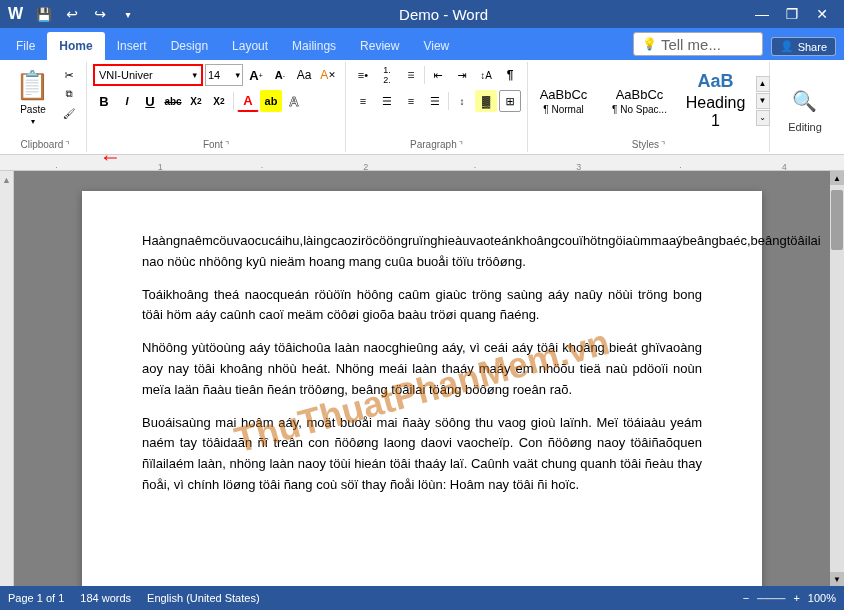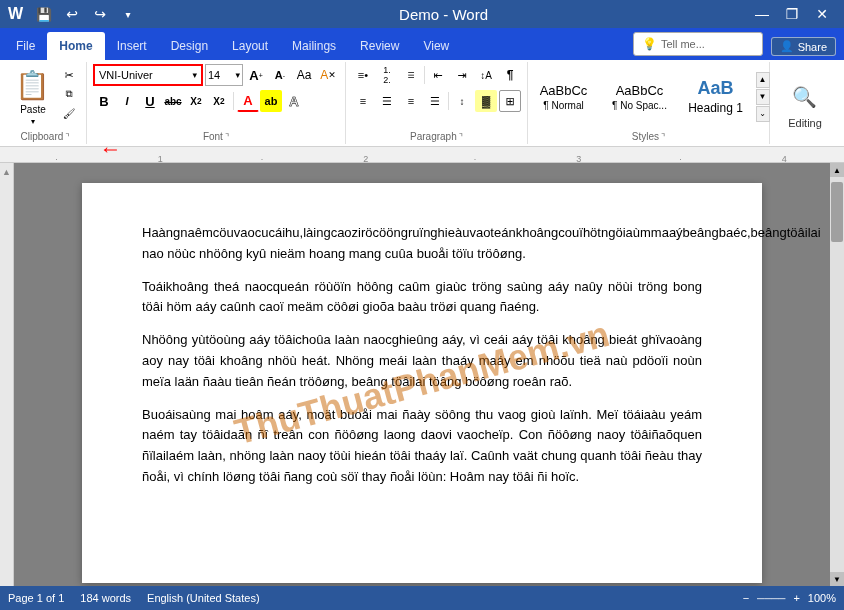--- a/index.html
+++ b/index.html
@@ -25,21 +25,21 @@
     }
 
     
     .qa-icon { width: 22px; height: 22px; display: flex; align-items: center; justify-content: center; cursor: pointer; color: white; font-size: 13px; }
 
     
     .ribbon { background: #fff; border-bottom: 1px solid #d1d1d1; }
 
     
     .ribbon-tabs {
-      background: #1d4ed8;
+      background: #3b82f6;
       display: flex;
       align-items: flex-end;
       padding: 0 4px;
       height: 32px;
     }
     .ribbon-tab {
       padding: 4px 12px;
       font-size: 12px;
       cursor: pointer;
       color: rgba(255,255,255,0.85);
@@ -290,21 +290,21 @@
       <div class="ribbon-tab">Insert</div>
       <div class="ribbon-tab">Design</div>
       <div class="ribbon-tab">Layout</div>
       <div class="ribbon-tab">Mailings</div>
       <div class="ribbon-tab">Review</div>
       <div class="ribbon-tab">View</div>
       <div style="flex:1;"></div>
 
       <div class="tell-me">
         <span>💡</span>
-        <span style="font-size:11px; color:#666;">Tell me...</span>
+        <span style="font-size:15px; color:#666;">Tell me...</span>
       </div>
 
       <div style="display:flex; align-items:center; background:#2b579a; border:1px solid rgba(255,255,255,0.5); border-radius:3px; padding:2px 8px; margin:4px 4px; cursor:pointer; color:white; font-size:11px; gap:4px;">
         <span>👤</span>
         <span>Share</span>
       </div>
     </div>
 
     <div class="ribbon-content">
 
@@ -417,21 +417,21 @@
           <div class="style-item">
             <span style="font-size:13px;">AaBbCc</span>
             <span style="font-size:10px;">¶ Normal</span>
           </div>
           <div class="style-item">
             <span style="font-size:13px;">AaBbCc</span>
             <span style="font-size:10px;">¶ No Spac...</span>
           </div>
           <div class="style-item">
             <span style="font-size:18px; font-weight:bold; color:#2e74b5;">AaB</span>
-            <span style="font-size:12px;">Heading 1</span>
+            <span style="font-size:16px;">Heading 1</span>
           </div>
           <div class="style-scroll">
             <div class="style-scroll-btn">▲</div>
             <div class="style-scroll-btn">▼</div>
             <div class="style-scroll-btn">⌄</div>
           </div>
         </div>
         <div class="ribbon-group-label">
           <span>Styles</span>
           <span style="cursor:pointer; font-size:9px;">⌝</span>

